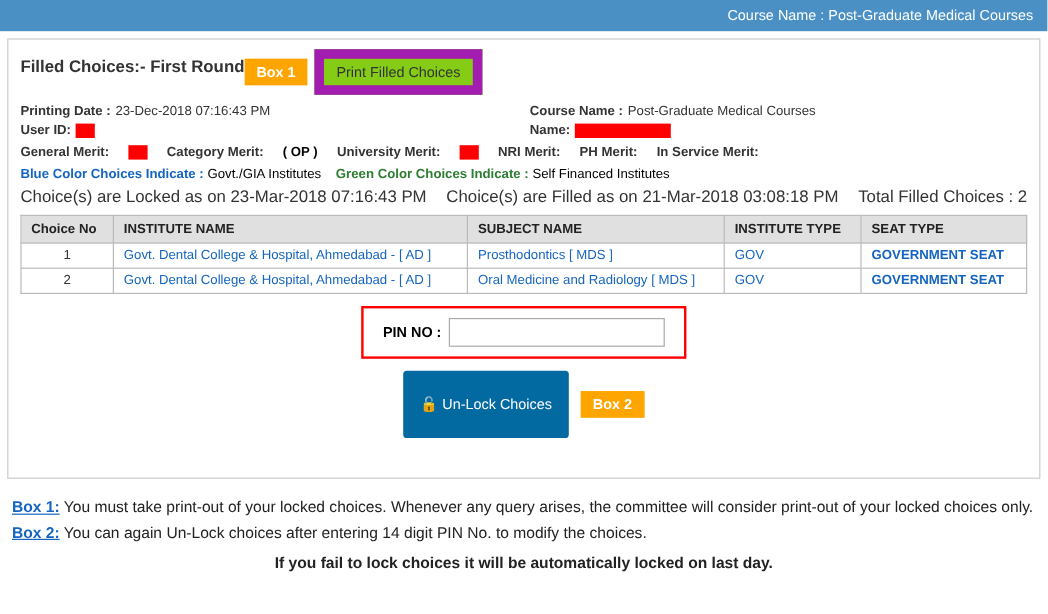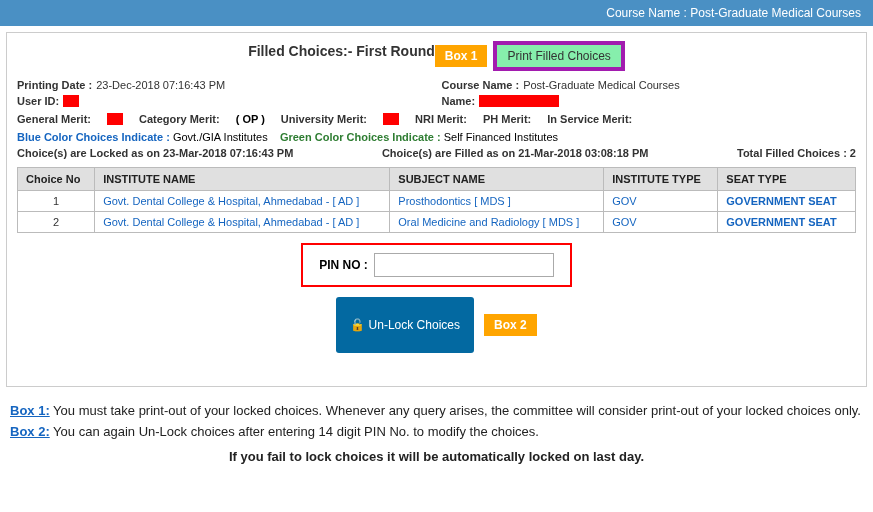--- a/index.html
+++ b/index.html
@@ -15,43 +15,43 @@
 
     .main-panel {
       border: 1px solid #ccc;
       margin: 6px;
       padding: 8px 10px;
       background: #fff;
     }
 
     .header-row {
       display: flex;
-      justify-content: center;
+      justify-content: flex-start;
       align-items: center;
       margin-bottom: 8px;
     }
 
     .print-btn-wrapper {
       display: flex;
       align-items: center;
       gap: 6px;
     }
 
     .box1-label {
       border: 2px solid orange;
       background: orange;
       color: #fff;
       padding: 2px 8px;
       font-weight: bold;
       font-size: 12px;
     }
 
     .print-btn {
-      border: 4px solid #a21caf;
-      background: #86efac;
+      border: 8px solid #a21caf;
+      background: #84cc16;
       color: #333;
       padding: 4px 10px;
       font-size: 12px;
       cursor: pointer;
     }
 
     .filled-choices-title {
       font-size: 14px;
       font-weight: bold;
       color: #333;
@@ -106,24 +106,23 @@
       font-size: 11px;
       margin-bottom: 4px;
     }
 
     .blue-text { color: #1565c0; font-weight: bold; }
     .green-text { color: #2e7d32; font-weight: bold; }
 
     .lock-info-row {
       display: flex;
       justify-content: space-between;
-      font-size: 11px;
+      font-size: 14px;
       margin-bottom: 8px;
       color: #333;
-      font-weight: bold;
     }
 
     .choices-table {
       width: 100%;
       border-collapse: collapse;
       font-size: 11px;
       margin-bottom: 10px;
     }
 
     .choices-table th {

